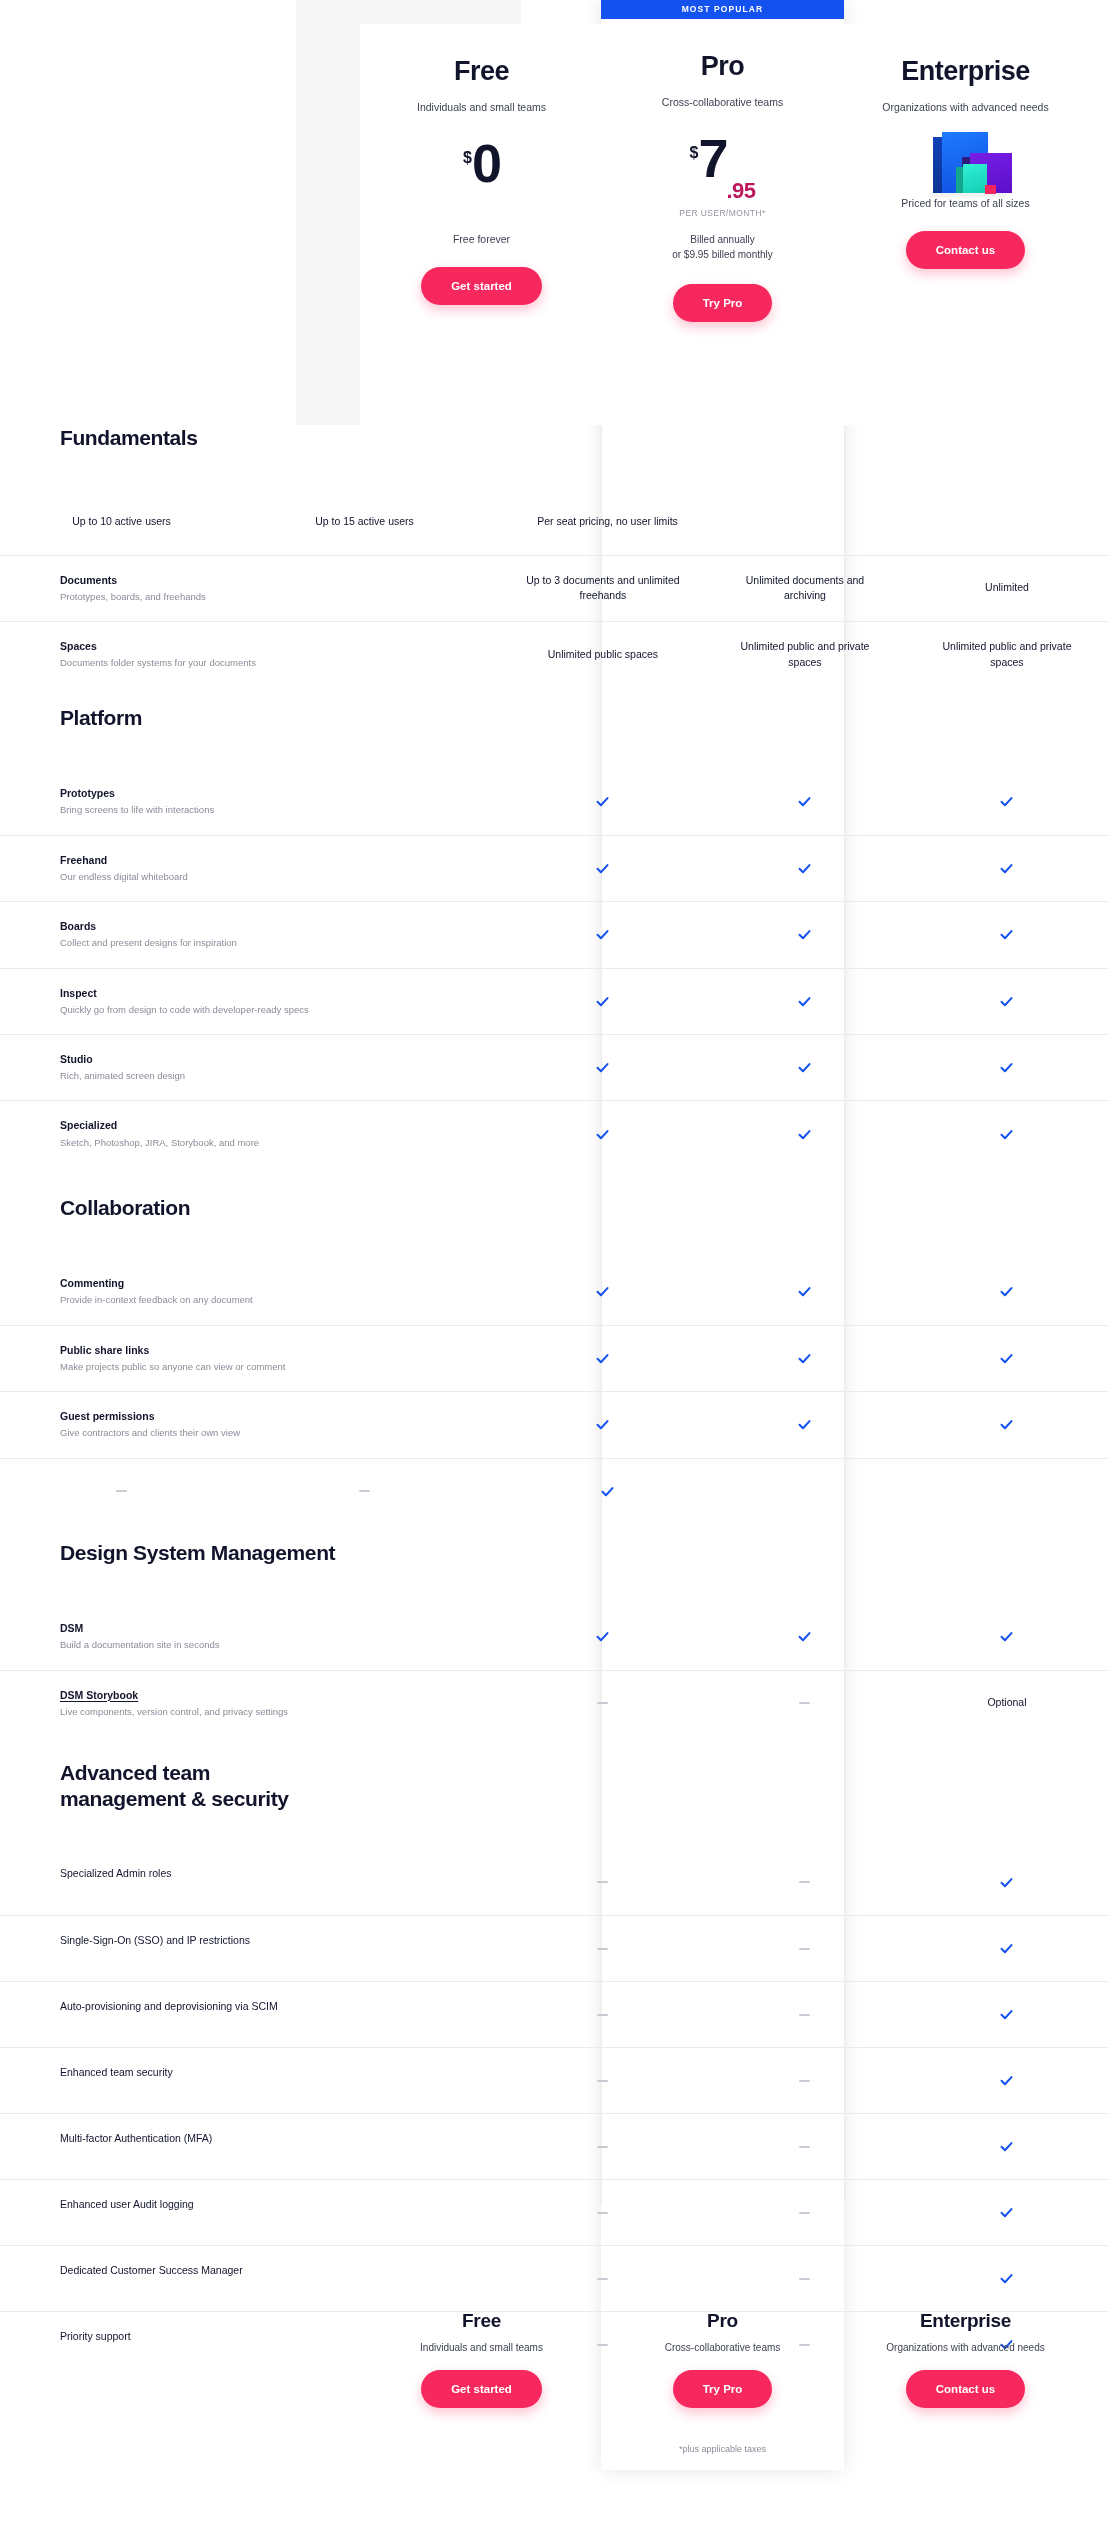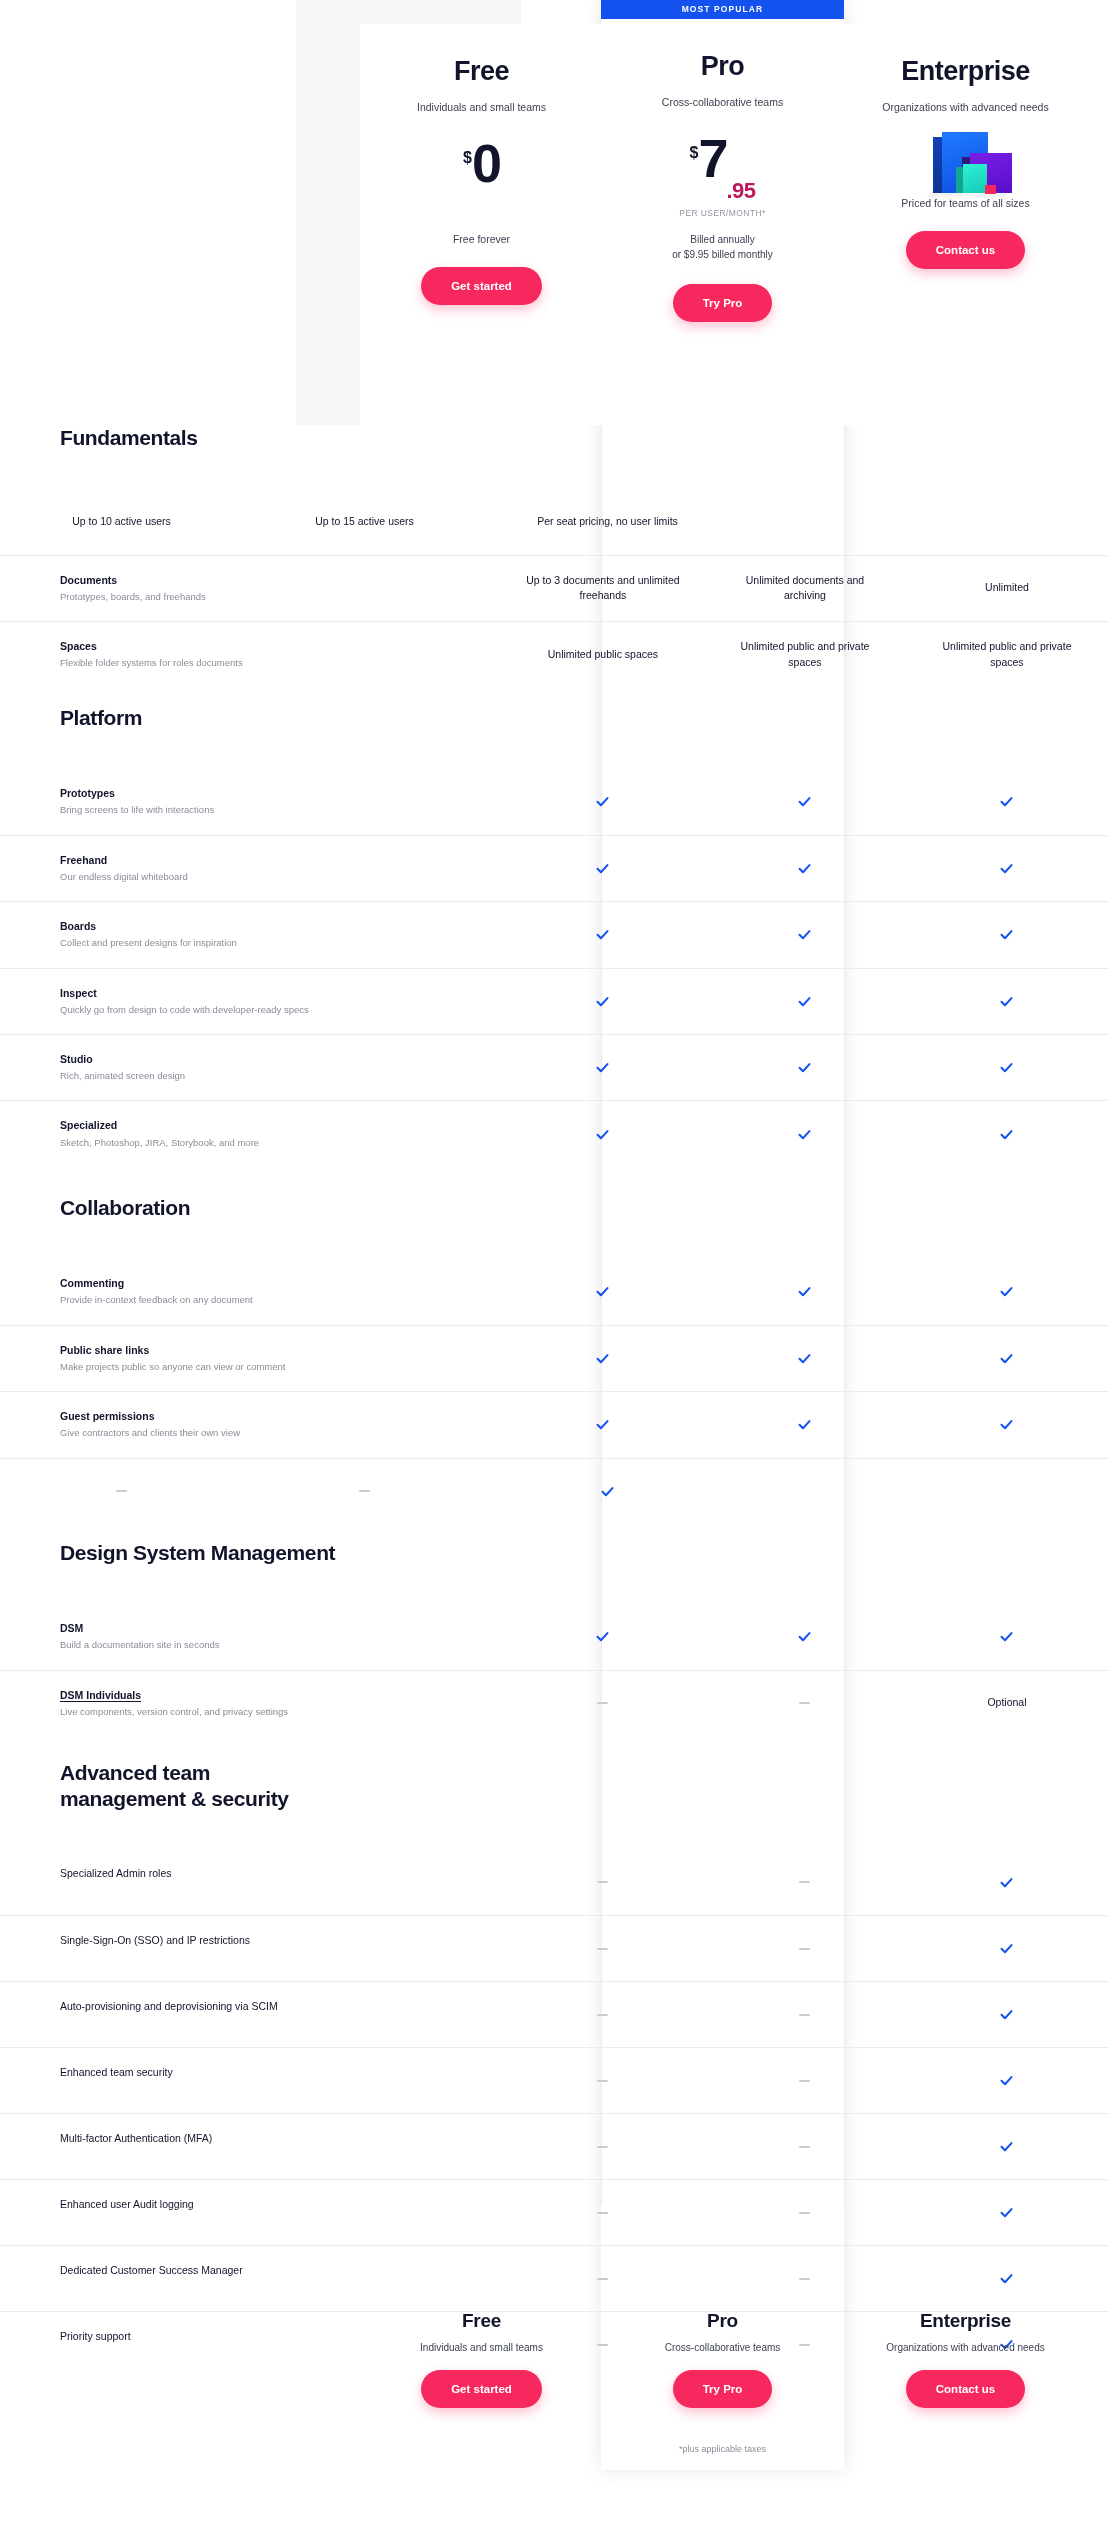--- a/index.html
+++ b/index.html
@@ -401,21 +401,21 @@
               <div class="f-name">Documents</div>
               <div class="f-desc">Prototypes, boards, and freehands</div>
             </div>
             <div class="f-val">Up to 3 documents and unlimited freehands</div>
             <div class="f-val">Unlimited documents and archiving</div>
             <div class="f-val">Unlimited</div>
           </div>
           <div class="feature-row">
             <div class="f-label">
               <div class="f-name">Spaces</div>
-              <div class="f-desc">Flexible folder systems for roles documents</div>
+              <div class="f-desc">Documents folder systems for your documents</div>
             </div>
             <div class="f-val">Unlimited public spaces</div>
             <div class="f-val">Unlimited public and private spaces</div>
             <div class="f-val">Unlimited public and private spaces</div>
           </div>
         </div>
       </div>
       <div class="section" style="position: absolute; left: 0px; width: 1108px; top: 705px;">
         <div class="section-title">Platform</div>
         <div style="margin-top: 38px;">
@@ -709,21 +709,21 @@
             <div class="f-val">
               <span class="check">
                 <svg viewBox="0 0 24 24" fill="none" stroke="currentColor" stroke-width="3.2" stroke-linecap="round" stroke-linejoin="round">
                   <polyline points="4,12.5 9.5,18 20,6.5"></polyline>
                 </svg>
               </span>
             </div>
           </div>
           <div class="feature-row">
             <div class="f-label">
-              <div class="f-name"><span class="ulink">DSM Individuals</span></div>
+              <div class="f-name"><span class="ulink">DSM Storybook</span></div>
               <div class="f-desc">Live components, version control, and privacy settings</div>
             </div>
             <div class="f-val">
               <span class="dashmark"></span>
             </div>
             <div class="f-val">
               <span class="dashmark"></span>
             </div>
             <div class="f-val">Optional</div>
           </div>

